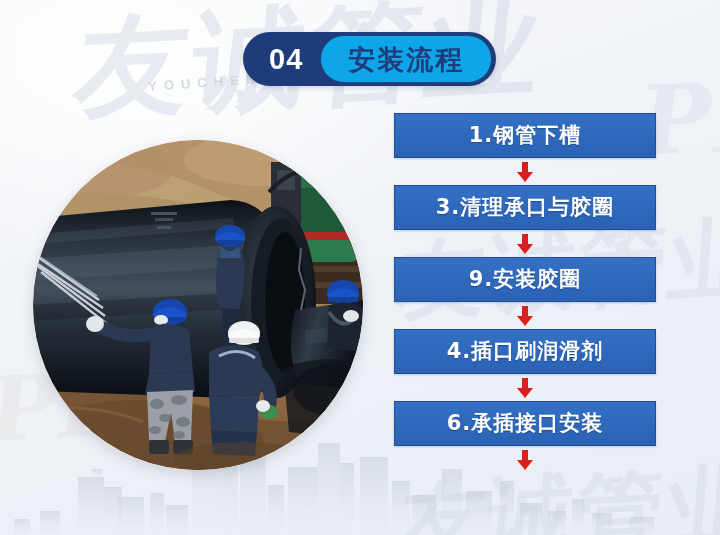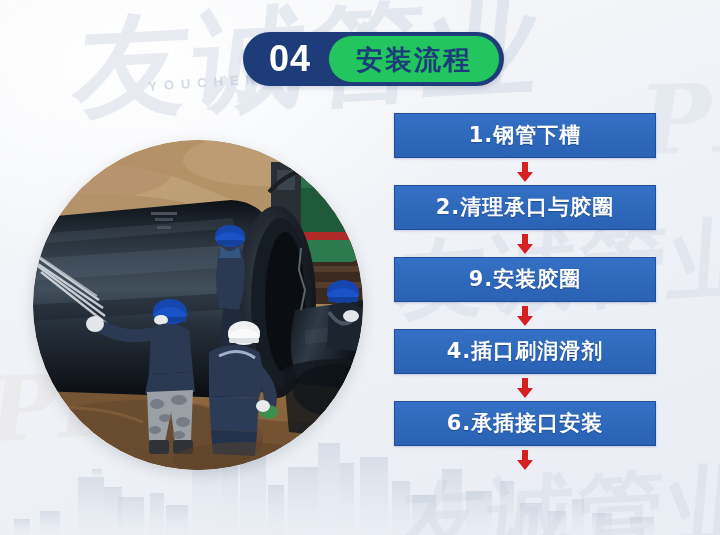--- a/index.html
+++ b/index.html
@@ -113,29 +113,29 @@
     height: 54px;
     display: flex;
     align-items: center;
     background: #1d3c79;
     border-radius: 27px;
     padding-right: 4px;
     box-shadow: 0 2px 5px rgba(20,40,90,.16);
   }
   .header-num {
     color: #ffffff;
-    font-size: 36px;
+    font-size: 29px;
     font-weight: bold;
     letter-spacing: 1px;
     padding: 0 17px 0 26px;
     line-height: 1;
     font-family: "Liberation Sans", sans-serif;
   }
   .header-title-pill {
-    background: #22c55e;
+    background: #0ea5e9;
     border: 1.5px solid #22417d;
     border-radius: 26px;
     height: 46px;
     display: flex;
     align-items: center;
     padding: 0 27px;
   }
   .header-title {
     color: #1d3c79;
     font-size: 27px;
@@ -410,21 +410,21 @@
     <div class="flow-box">
       <span>1.钢管下槽</span>
     </div>
     <div class="flow-arrow">
       <svg width="18" height="20" viewBox="0 0 18 20">
         <path d="M6,0 H12 V10 H17 L9,20 L1,10 H6 Z" fill="#d92020"></path>
       </svg>
     </div>
 
     <div class="flow-box">
-      <span>2.清理承口与胶圈</span>
+      <span>3.清理承口与胶圈</span>
     </div>
     <div class="flow-arrow">
       <svg width="18" height="20" viewBox="0 0 18 20">
         <path d="M6,0 H12 V10 H17 L9,20 L1,10 H6 Z" fill="#d92020"></path>
       </svg>
     </div>
 
     <div class="flow-box">
       <span>9.安装胶圈</span>
     </div>

